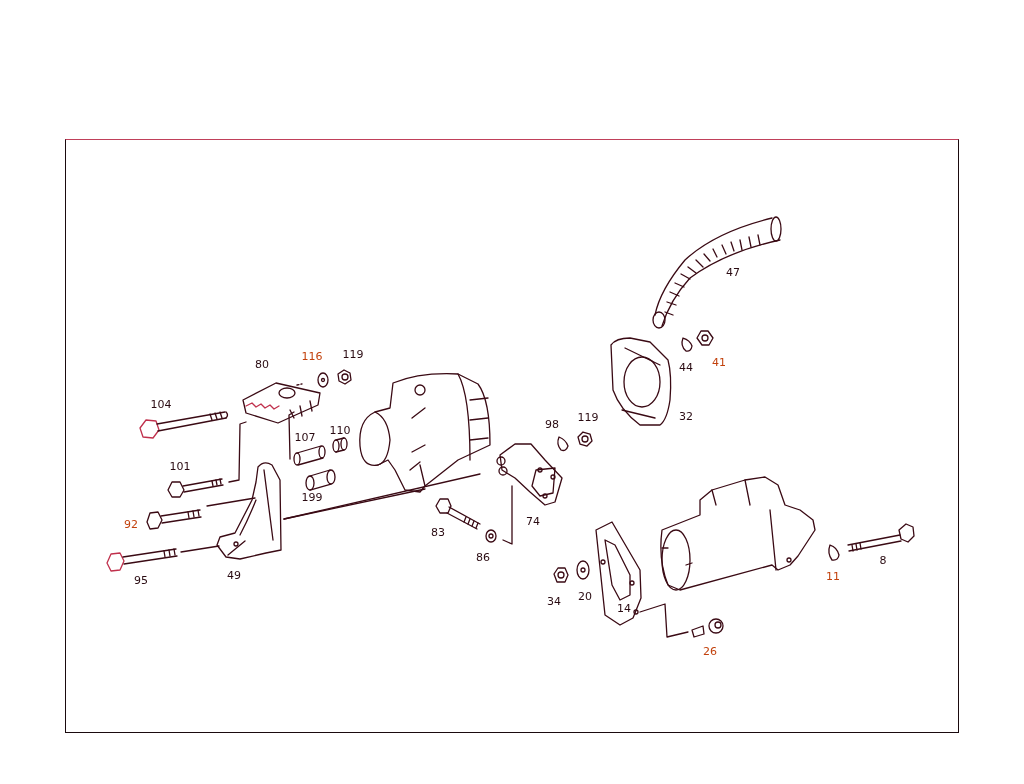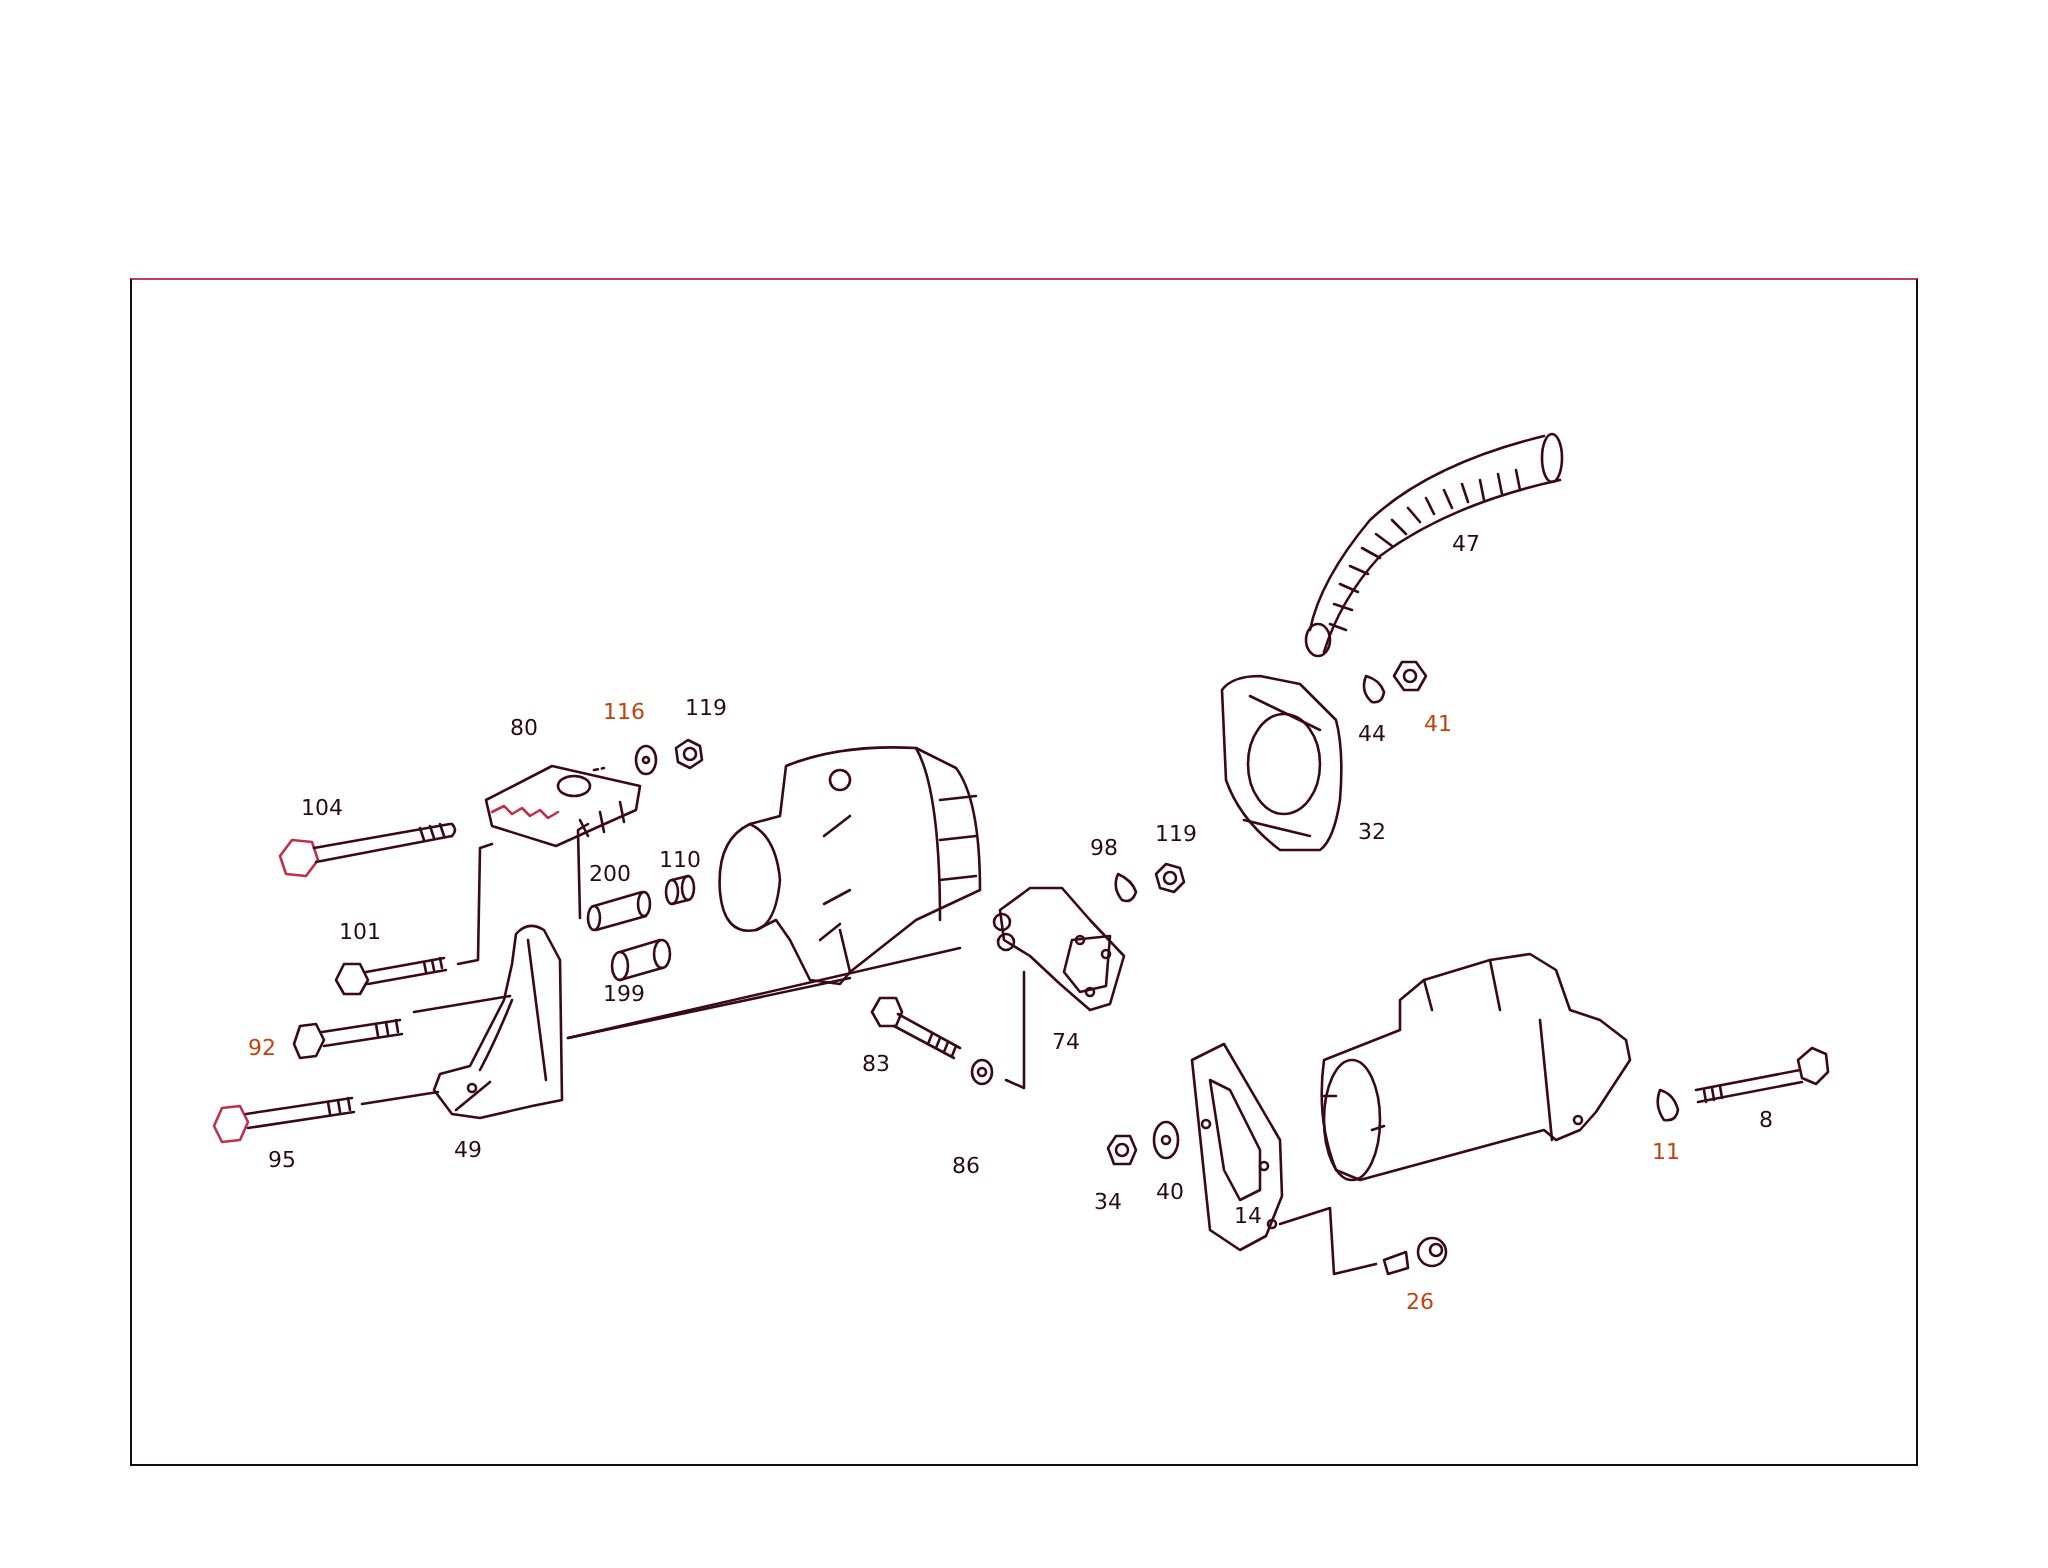--- a/index.html
+++ b/index.html
@@ -184,34 +184,34 @@
     <path d="M692,630 L703,626 L704,634 L694,637 Z"></path>
     <ellipse cx="716" cy="626" rx="7" ry="7"></ellipse>
       <circle cx="718" cy="625" r="3"></circle>
   </g>
 </svg>
 
 <div class="lbl" style="left:161px;top:404px">104</div>
 <div class="lbl" style="left:262px;top:364px">80</div>
 <div class="lbl red" style="left:312px;top:356px">116</div>
 <div class="lbl" style="left:353px;top:354px">119</div>
-<div class="lbl" style="left:305px;top:437px">200</div>
+<div class="lbl" style="left:305px;top:437px">107</div>
 <div class="lbl" style="left:340px;top:430px">110</div>
 <div class="lbl" style="left:180px;top:466px">101</div>
 <div class="lbl" style="left:312px;top:497px">199</div>
 <div class="lbl red" style="left:131px;top:524px">92</div>
 <div class="lbl" style="left:141px;top:580px">95</div>
 <div class="lbl" style="left:234px;top:575px">49</div>
 <div class="lbl" style="left:438px;top:532px">83</div>
-<div class="lbl" style="left:483px;top:583px">86</div>
+<div class="lbl" style="left:483px;top:557px">86</div>
 <div class="lbl" style="left:533px;top:521px">74</div>
 <div class="lbl" style="left:552px;top:424px">98</div>
 <div class="lbl" style="left:588px;top:417px">119</div>
 <div class="lbl" style="left:733px;top:272px">47</div>
 <div class="lbl" style="left:686px;top:367px">44</div>
 <div class="lbl red" style="left:719px;top:362px">41</div>
 <div class="lbl" style="left:686px;top:416px">32</div>
 <div class="lbl" style="left:554px;top:601px">34</div>
-<div class="lbl" style="left:585px;top:596px">40</div>
+<div class="lbl" style="left:585px;top:596px">20</div>
 <div class="lbl" style="left:624px;top:608px">14</div>
 <div class="lbl red" style="left:710px;top:651px">26</div>
 <div class="lbl red" style="left:833px;top:576px">11</div>
 <div class="lbl" style="left:883px;top:560px">8</div>
 
 </body></html>

